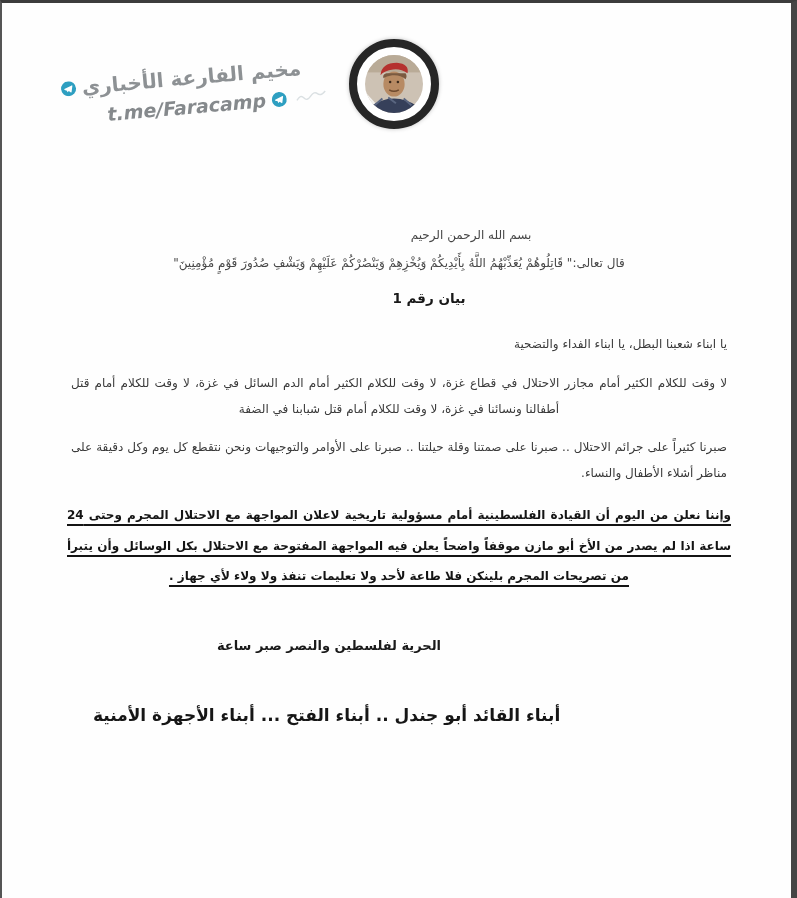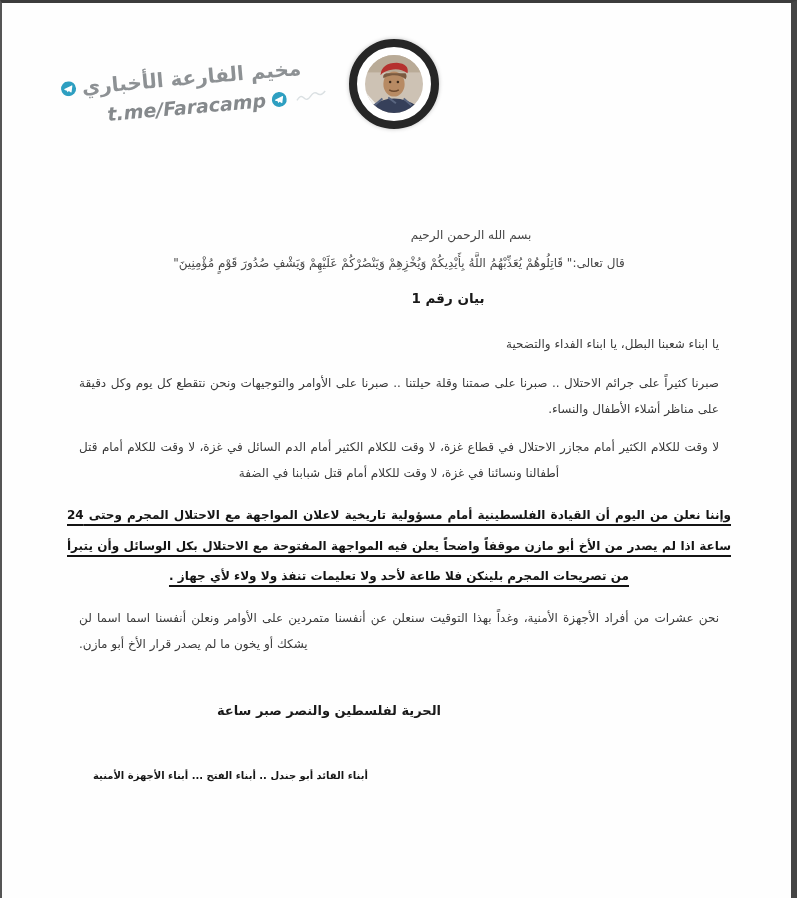--- a/index.html
+++ b/index.html
@@ -30,36 +30,36 @@
   .tg-icon{width:15px;height:15px;flex:0 0 auto;}
   .scribble{opacity:.5;margin-left:2px;}
   
   .doc{
     position:absolute;top:225px;left:65px;right:60px;
     direction:rtl;color:#3a3a3a;
   }
   .center-line{text-align:center;}
   .basmala{font-size:12px;color:#454545;margin:0 0 14px;position:relative;left:72px;}
   .verse{font-size:12px;color:#474747;margin:0 0 20px;}
-  .stmt-title{font-size:13.5px;font-weight:bold;color:#191919;margin:0 0 26px;position:relative;left:49px;}
-  .para{font-size:12px;line-height:2.15;margin:0 12px 13px;text-align:justify;}
+  .stmt-title{font-size:13.5px;font-weight:bold;color:#191919;margin:0 0 26px;position:relative;left:30px;}
+  .para{font-size:12px;line-height:2.15;margin:0 4px 13px;text-align:justify;}
   .para.last-center{text-align-last:center;}
   .para.last-right{text-align-last:right;}
   .para.last-left{text-align-last:left;}
   .para.single{text-align:right;}
   .para.emph{
     font-size:12px;font-weight:bold;color:#141414;line-height:2.55;
     text-decoration:underline;text-underline-offset:5px;text-decoration-thickness:1.5px;
     margin:4px 0 14px;
   }
   .slogan{
     font-size:13px;font-weight:bold;color:#1a1a1a;text-align:center;
     position:relative;left:-70px;margin:46px 0 52px;
   }
-  .signature{font-size:10px;font-weight:bold;color:#161616;text-align:left;margin:0 0 12px 26px;}
+  .signature{font-size:17px;font-weight:bold;color:#161616;text-align:left;margin:0 0 12px 26px;}
 </style>
 </head>
 <body>
 
 <div class="scan">
 
   <div class="avatar">
     <div class="avatar-photo">
       <svg width="58" height="58" viewBox="0 0 60 60">
         <rect width="60" height="60" fill="#cdc2b4"></rect>
@@ -96,23 +96,22 @@
       </svg>
     </div>
   </div>
 
   <div class="doc">
     <p class="center-line basmala">بسم الله الرحمن الرحيم</p>
     <p class="center-line verse">قال تعالى:" قَاتِلُوهُمْ يُعَذِّبْهُمُ اللَّهُ بِأَيْدِيكُمْ وَيُخْزِهِمْ وَيَنْصُرْكُمْ عَلَيْهِمْ وَيَشْفِ صُدُورَ قَوْمٍ مُؤْمِنِينَ"</p>
     <p class="center-line stmt-title">بيان رقم 1</p>
 
     <p class="para single">يا ابناء شعبنا البطل، يا ابناء الفداء والتضحية</p>
+    <p class="para last-center">لا وقت للكلام الكثير أمام مجازر الاحتلال في قطاع غزة، لا وقت للكلام الكثير أمام الدم السائل في غزة، لا وقت للكلام أمام قتل أطفالنا ونسائنا في غزة، لا وقت للكلام أمام قتل شبابنا في الضفة</p>
     <p class="para last-right">صبرنا كثيراً على جرائم الاحتلال .. صبرنا على صمتنا وقلة حيلتنا .. صبرنا على الأوامر والتوجيهات ونحن نتقطع كل يوم وكل دقيقة على مناظر أشلاء الأطفال والنساء.</p>
-    <p class="para last-center">لا وقت للكلام الكثير أمام مجازر الاحتلال في قطاع غزة، لا وقت للكلام الكثير أمام الدم السائل في غزة، لا وقت للكلام أمام قتل أطفالنا ونسائنا في غزة، لا وقت للكلام أمام قتل شبابنا في الضفة</p>
     <p class="para emph last-center">وإننا نعلن من اليوم أن القيادة الفلسطينية أمام مسؤولية تاريخية لاعلان المواجهة مع الاحتلال المجرم وحتى 24 ساعة اذا لم يصدر من الأخ أبو مازن موقفاً واضحاً يعلن فيه المواجهة المفتوحة مع الاحتلال بكل الوسائل وأن يتبرأ من تصريحات المجرم بلينكن فلا طاعة لأحد ولا تعليمات تنفذ ولا ولاء لأي جهاز .</p>
-    <p class="para last-left">نحن عشرات من أفراد الأجهزة الأمنية، وغداً بهذا التوقيت سنعلن عن أنفسنا متمردين على الأوامر ونعلن أنفسنا اسما اسما لن يشكك أو يخون ما لم يصدر قرار الأخ أبو مازن.</p>
 
     <p class="slogan">الحرية لفلسطين والنصر صبر ساعة</p>
     <p class="signature">أبناء القائد أبو جندل .. أبناء الفتح ... أبناء الأجهزة الأمنية</p>
 
   </div>
 
 </div>
 
 </body></html>

